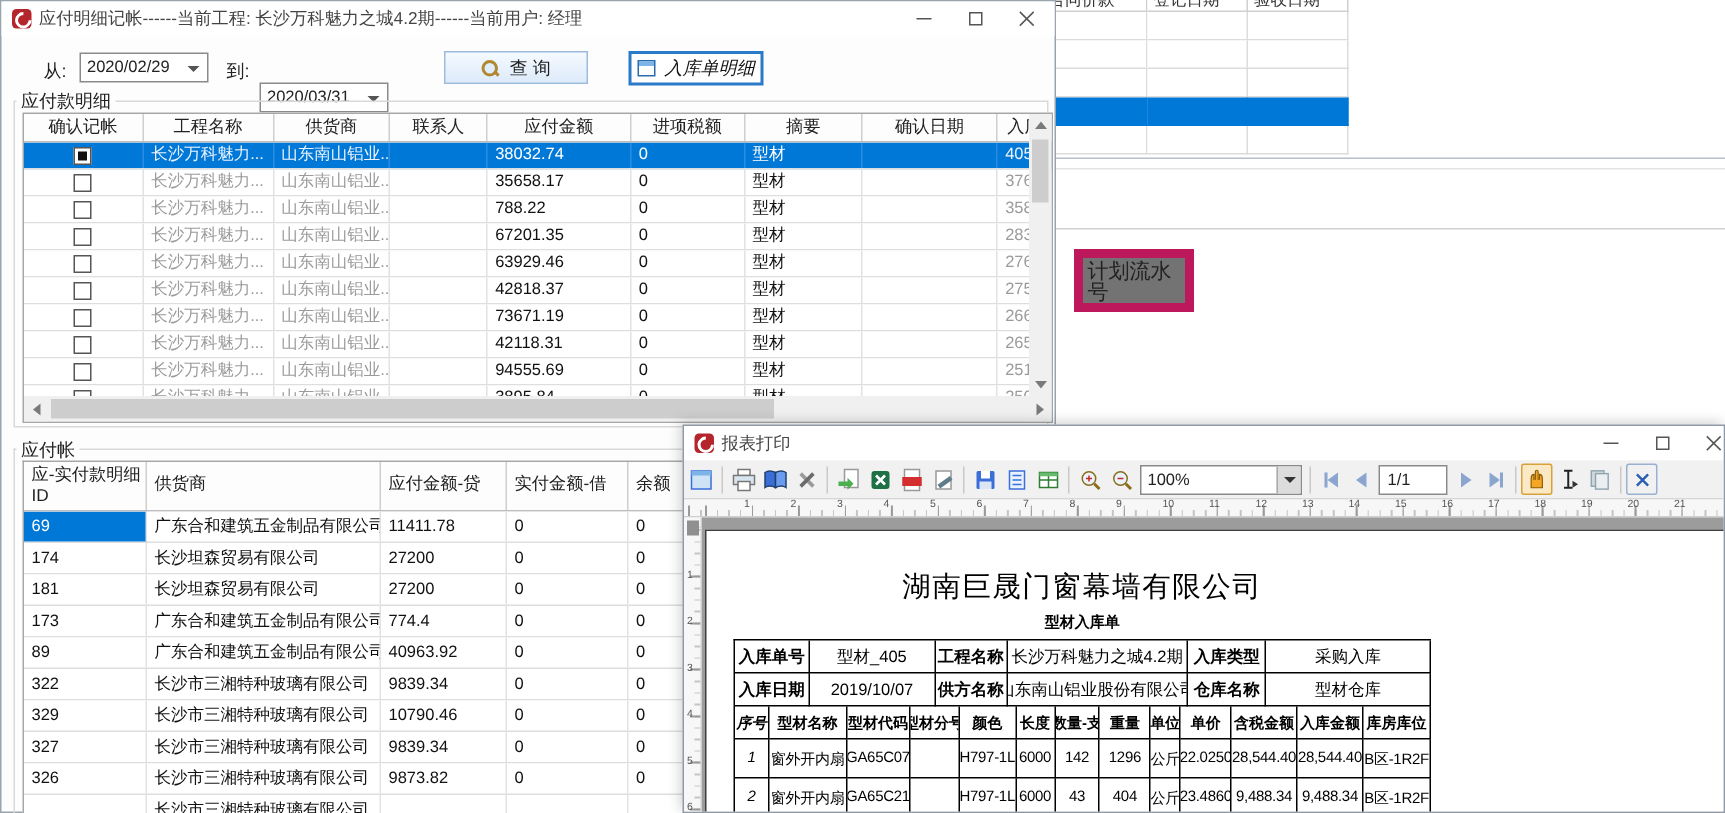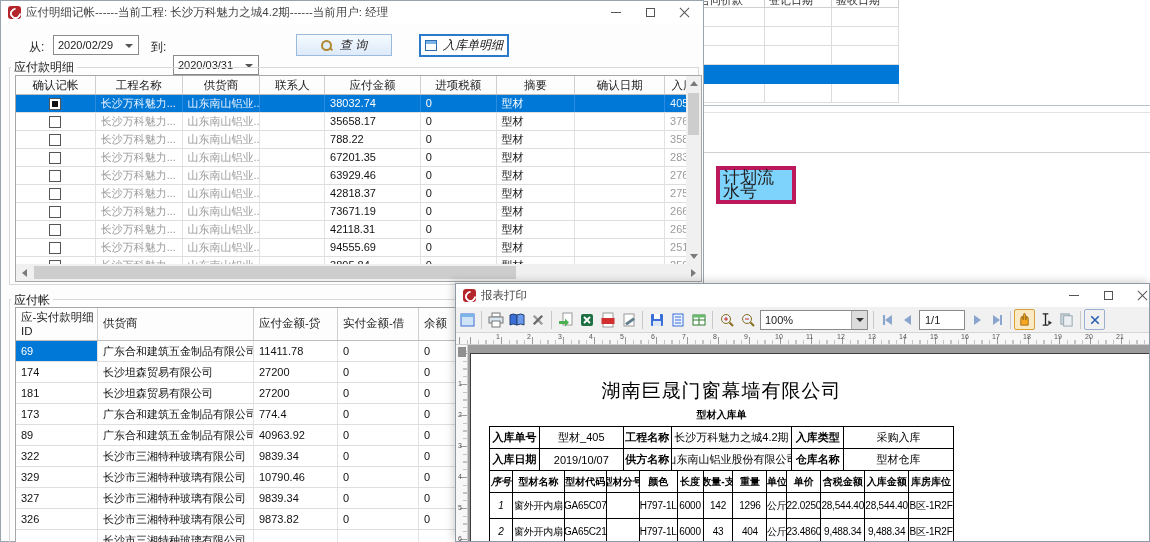--- a/index.html
+++ b/index.html
@@ -10,42 +10,42 @@
 
   
   .bg-grid{left:695px;top:-9px;width:204px;}
   .bg-hrow{display:flex;height:17px;}
   .bg-hcell{border:1px solid #cfcfcf;border-left:none;font-size:11px;color:#333;padding-left:4px;line-height:16px;background:#fff;}
   .bg-row{display:flex;height:19px;}
   .bg-cell{border:1px solid #dcdcdc;border-top:none;border-left:none;background:#fff;}
   .bg-row.bsel .bg-cell{background:#0078d7;border-color:#0078d7;}
   .bgc0{width:70px;}.bgc1{width:67px;}.bgc2{width:67px;}
   .bg-line{background:#b4c0cb;height:1px;}
-  .serial-box{border:4px solid #be185d;background:#7dd3fc;font-size:17px;line-height:14px;padding:1px 3px;color:#222;}
+  .serial-box{border:6px solid #be185d;background:#737373;font-size:14px;line-height:14px;padding:1px 3px;color:#222;}
 
   
   .window{background:#fdfdfd;border:1px solid #9aa4ad;}
   .titlebar{position:absolute;left:0;top:0;right:0;height:23px;background:#fff;display:flex;align-items:center;}
   .appicon{width:13px;height:13px;margin:0 5px 0 7px;background:#b5262c;border-radius:3px;position:relative;flex:none;}
   .appicon::after{content:"";position:absolute;left:2px;top:2px;width:7px;height:7px;border:2px solid #fff;
                   border-right-color:transparent;border-radius:50%;transform:rotate(-45deg);}
   .title-text{font-size:11.5px;color:#444;white-space:nowrap;overflow:hidden;}
   .winbtns{position:absolute;top:0;height:23px;display:flex;}
   .wbtn{width:34px;height:23px;display:flex;align-items:center;justify-content:center;}
   .glyph-min{width:10px;height:1px;background:#555;}
   .glyph-max{width:9px;height:9px;border:1px solid #555;}
   .glyph-close{position:relative;width:11px;height:11px;}
   .glyph-close::before,.glyph-close::after{content:"";position:absolute;left:-1px;top:5px;width:13px;height:1px;background:#555;}
   .glyph-close::before{transform:rotate(45deg);} .glyph-close::after{transform:rotate(-45deg);}
 
   
   .lbl{font-size:12px;color:#222;}
   .combo{border:1px solid #8a8a8a;background:#fff;height:20px;font-size:11px;display:flex;align-items:center;padding-left:4px;position:relative;}
   .combo .arrow{position:absolute;right:5px;top:8px;width:0;height:0;border-left:4px solid transparent;border-right:4px solid transparent;border-top:4px solid #555;}
-  .btn-query{border:1px solid #99b9dd;background:linear-gradient(#f5faff,#ddeafa);height:22px;display:flex;align-items:center;justify-content:center;font-size:12px;color:#222;gap:8px;font-style:italic;}
+  .btn-query{border:1px solid #99b9dd;background:linear-gradient(#f5faff,#ddeafa);height:22px;display:flex;align-items:center;justify-content:center;font-size:12px;color:#222;gap:8px;}
   .mag{position:relative;width:11px;height:11px;flex:none;}
   .mag::before{content:"";position:absolute;left:0;top:0;width:7px;height:7px;border:2px solid #b08830;border-radius:50%;background:#dfeefc;}
   .mag::after{content:"";position:absolute;left:8px;top:8px;width:4px;height:2px;background:#b08830;transform:rotate(45deg);}
   .btn-inbound{border:2px solid #2b79c9;background:#fff;height:23px;display:flex;align-items:center;justify-content:center;font-size:12px;color:#111;gap:6px;}
   .winicon{width:12px;height:11px;border:1px solid #2b6cb0;background:#fff;position:relative;flex:none;}
   .winicon::before{content:"";position:absolute;left:0;top:0;right:0;height:3px;background:#7db4e8;}
   .fieldset{border:1px solid #d9d9d9;}
   .fieldset-label{font-size:12px;color:#222;background:#fdfdfd;padding:0 3px;}
 
   

